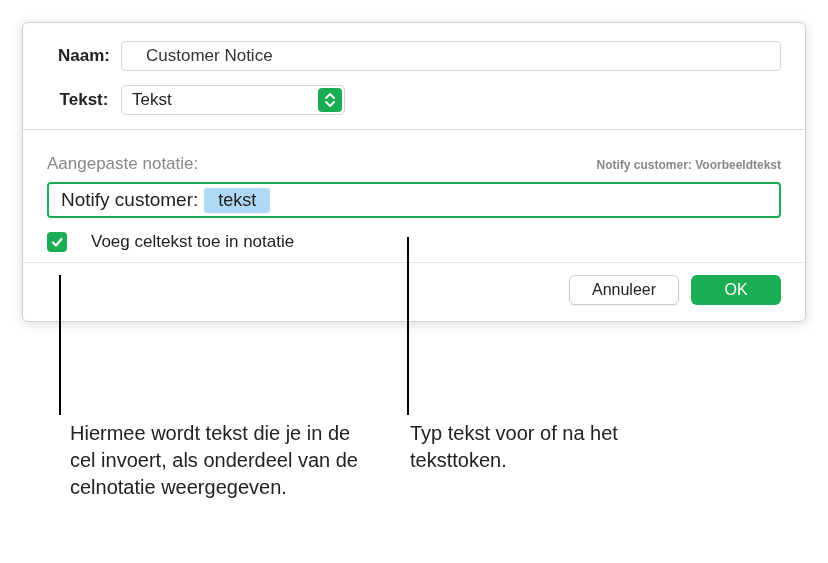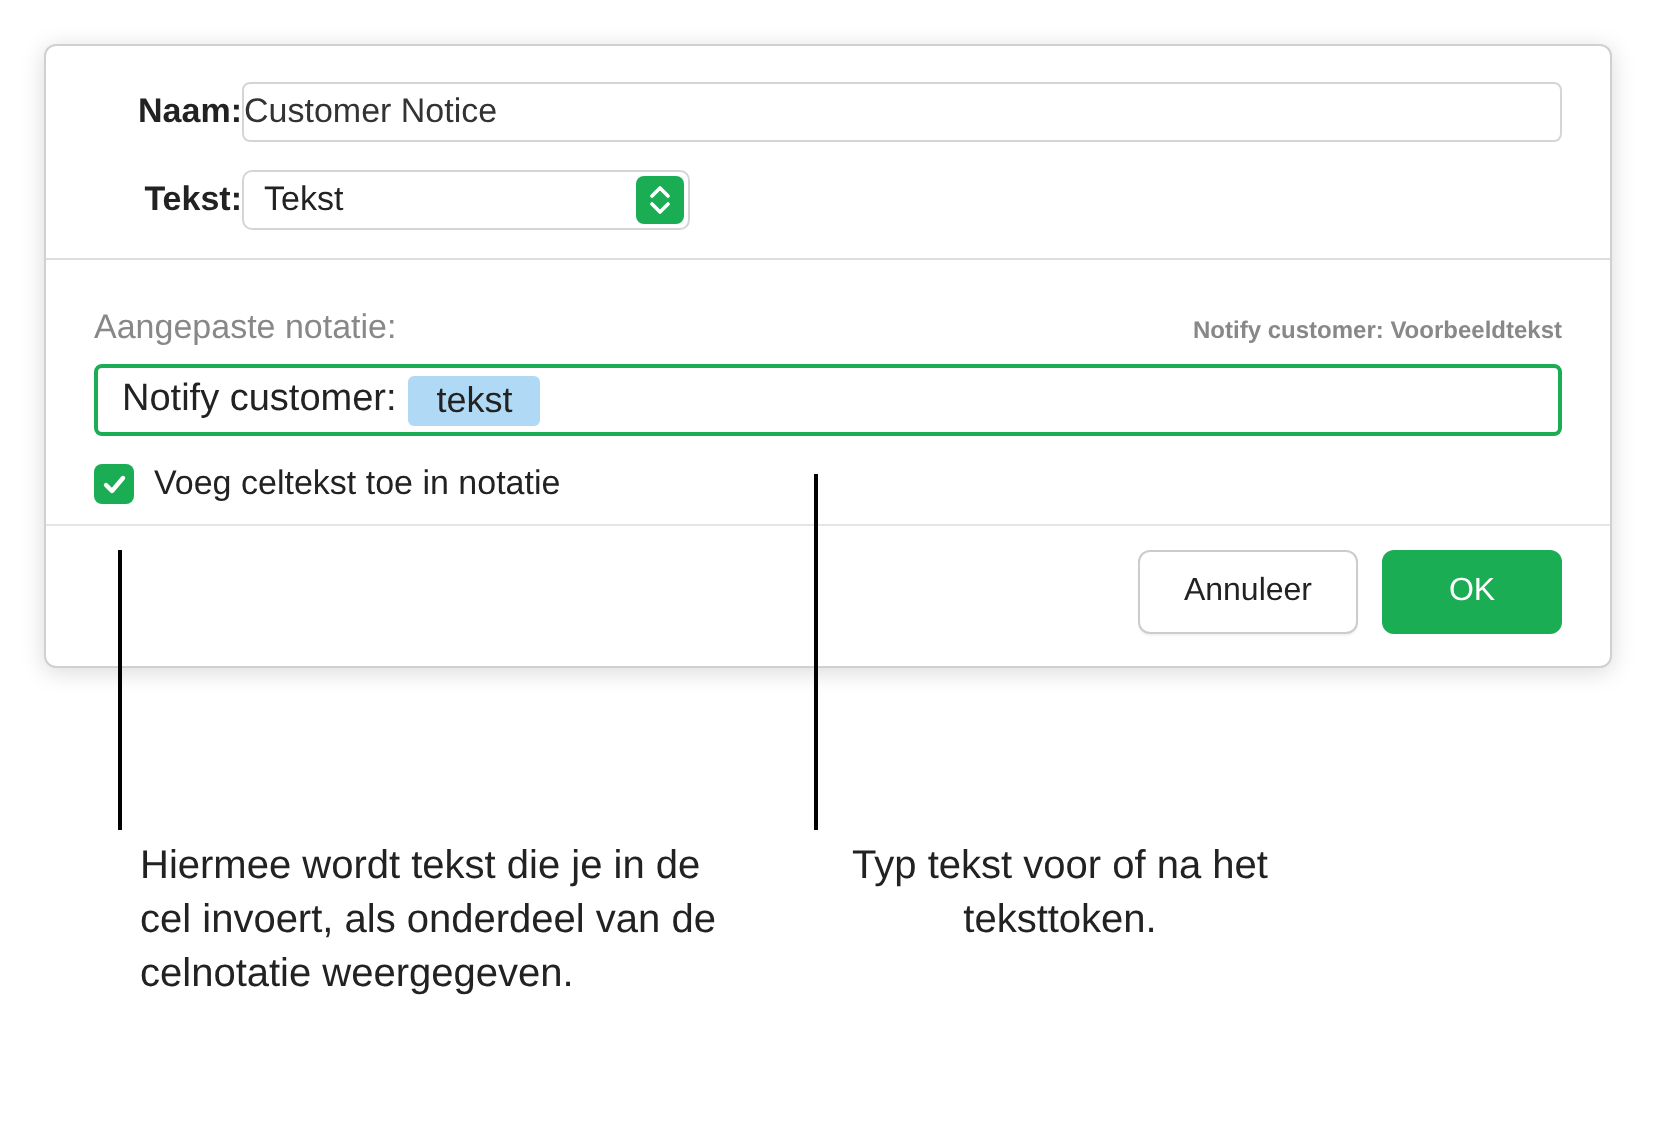--- a/index.html
+++ b/index.html
@@ -27,31 +27,31 @@
     .dialog-section {
       padding: 18px 24px 14px 24px;
     }
     .form-row {
       display: flex;
       align-items: center;
       margin-bottom: 14px;
     }
     .form-label {
       width: 74px;
-      text-align: right;
+      text-align: center;
       font-weight: 600;
       font-size: 17px;
       color: #222;
     }
     .naam-input {
       flex: 1;
       height: 30px;
       border: 1px solid #d5d5d5;
       border-radius: 4px;
-      padding: 4px 0;
+      padding: 4px 24px;
       font-size: 17px;
       color: #333;
       background: #fff;
     }
     .type-select {
       position: relative;
       width: 224px;
       height: 30px;
       border: 1px solid #d5d5d5;
       border-radius: 5px;
@@ -120,21 +120,21 @@
     .token {
       background: #b0d9f5;
       border-radius: 3px;
       padding: 2px 14px;
       font-size: 18px;
       color: #222;
       display: inline-block;
     }
     .checkbox-row {
       display: flex;
-      gap: 10px;
+      gap: 24px;
       margin-top: 14px;
     }
     .checkbox {
       width: 20px;
       height: 20px;
       background: #1aad54;
       border-radius: 4px;
       display: flex;
       align-items: center;
       justify-content: center;
@@ -148,21 +148,21 @@
       color: #222;
     }
     .button-row {
       padding: 12px 24px 16px 24px;
       display: flex;
       justify-content: flex-end;
       gap: 12px;
       border-top: 1px solid #e5e5e5;
     }
     .btn {
-      height: 42px;
+      height: 30px;
       border-radius: 6px;
       padding: 0 22px;
       font-size: 16px;
       cursor: default;
       display: flex;
       align-items: center;
       justify-content: center;
     }
     .btn-cancel {
       background: #fff;
@@ -238,13 +238,13 @@
   <div class="button-row">
     <div class="btn btn-cancel">Annuleer</div>
     <div class="btn btn-ok">OK</div>
   </div>
 </div>
 
 <div class="callout-line" style="left:59px; top:275px; height:140px;"></div>
 <div class="callout-line" style="left:407px; top:237px; height:178px;"></div>
 
 <div class="callout-text" style="left:70px; top:420px; width:300px;">Hiermee wordt tekst die je in de cel invoert, als onderdeel van de celnotatie weergegeven.</div>
-<div class="callout-text" style="left:410px; top:420px; width:240px;text-align:center;">Typ tekst voor of na het teksttoken.</div>
+<div class="callout-text" style="left:410px; top:420px; width:240px;">Typ tekst voor of na het teksttoken.</div>
 
 </body></html>

